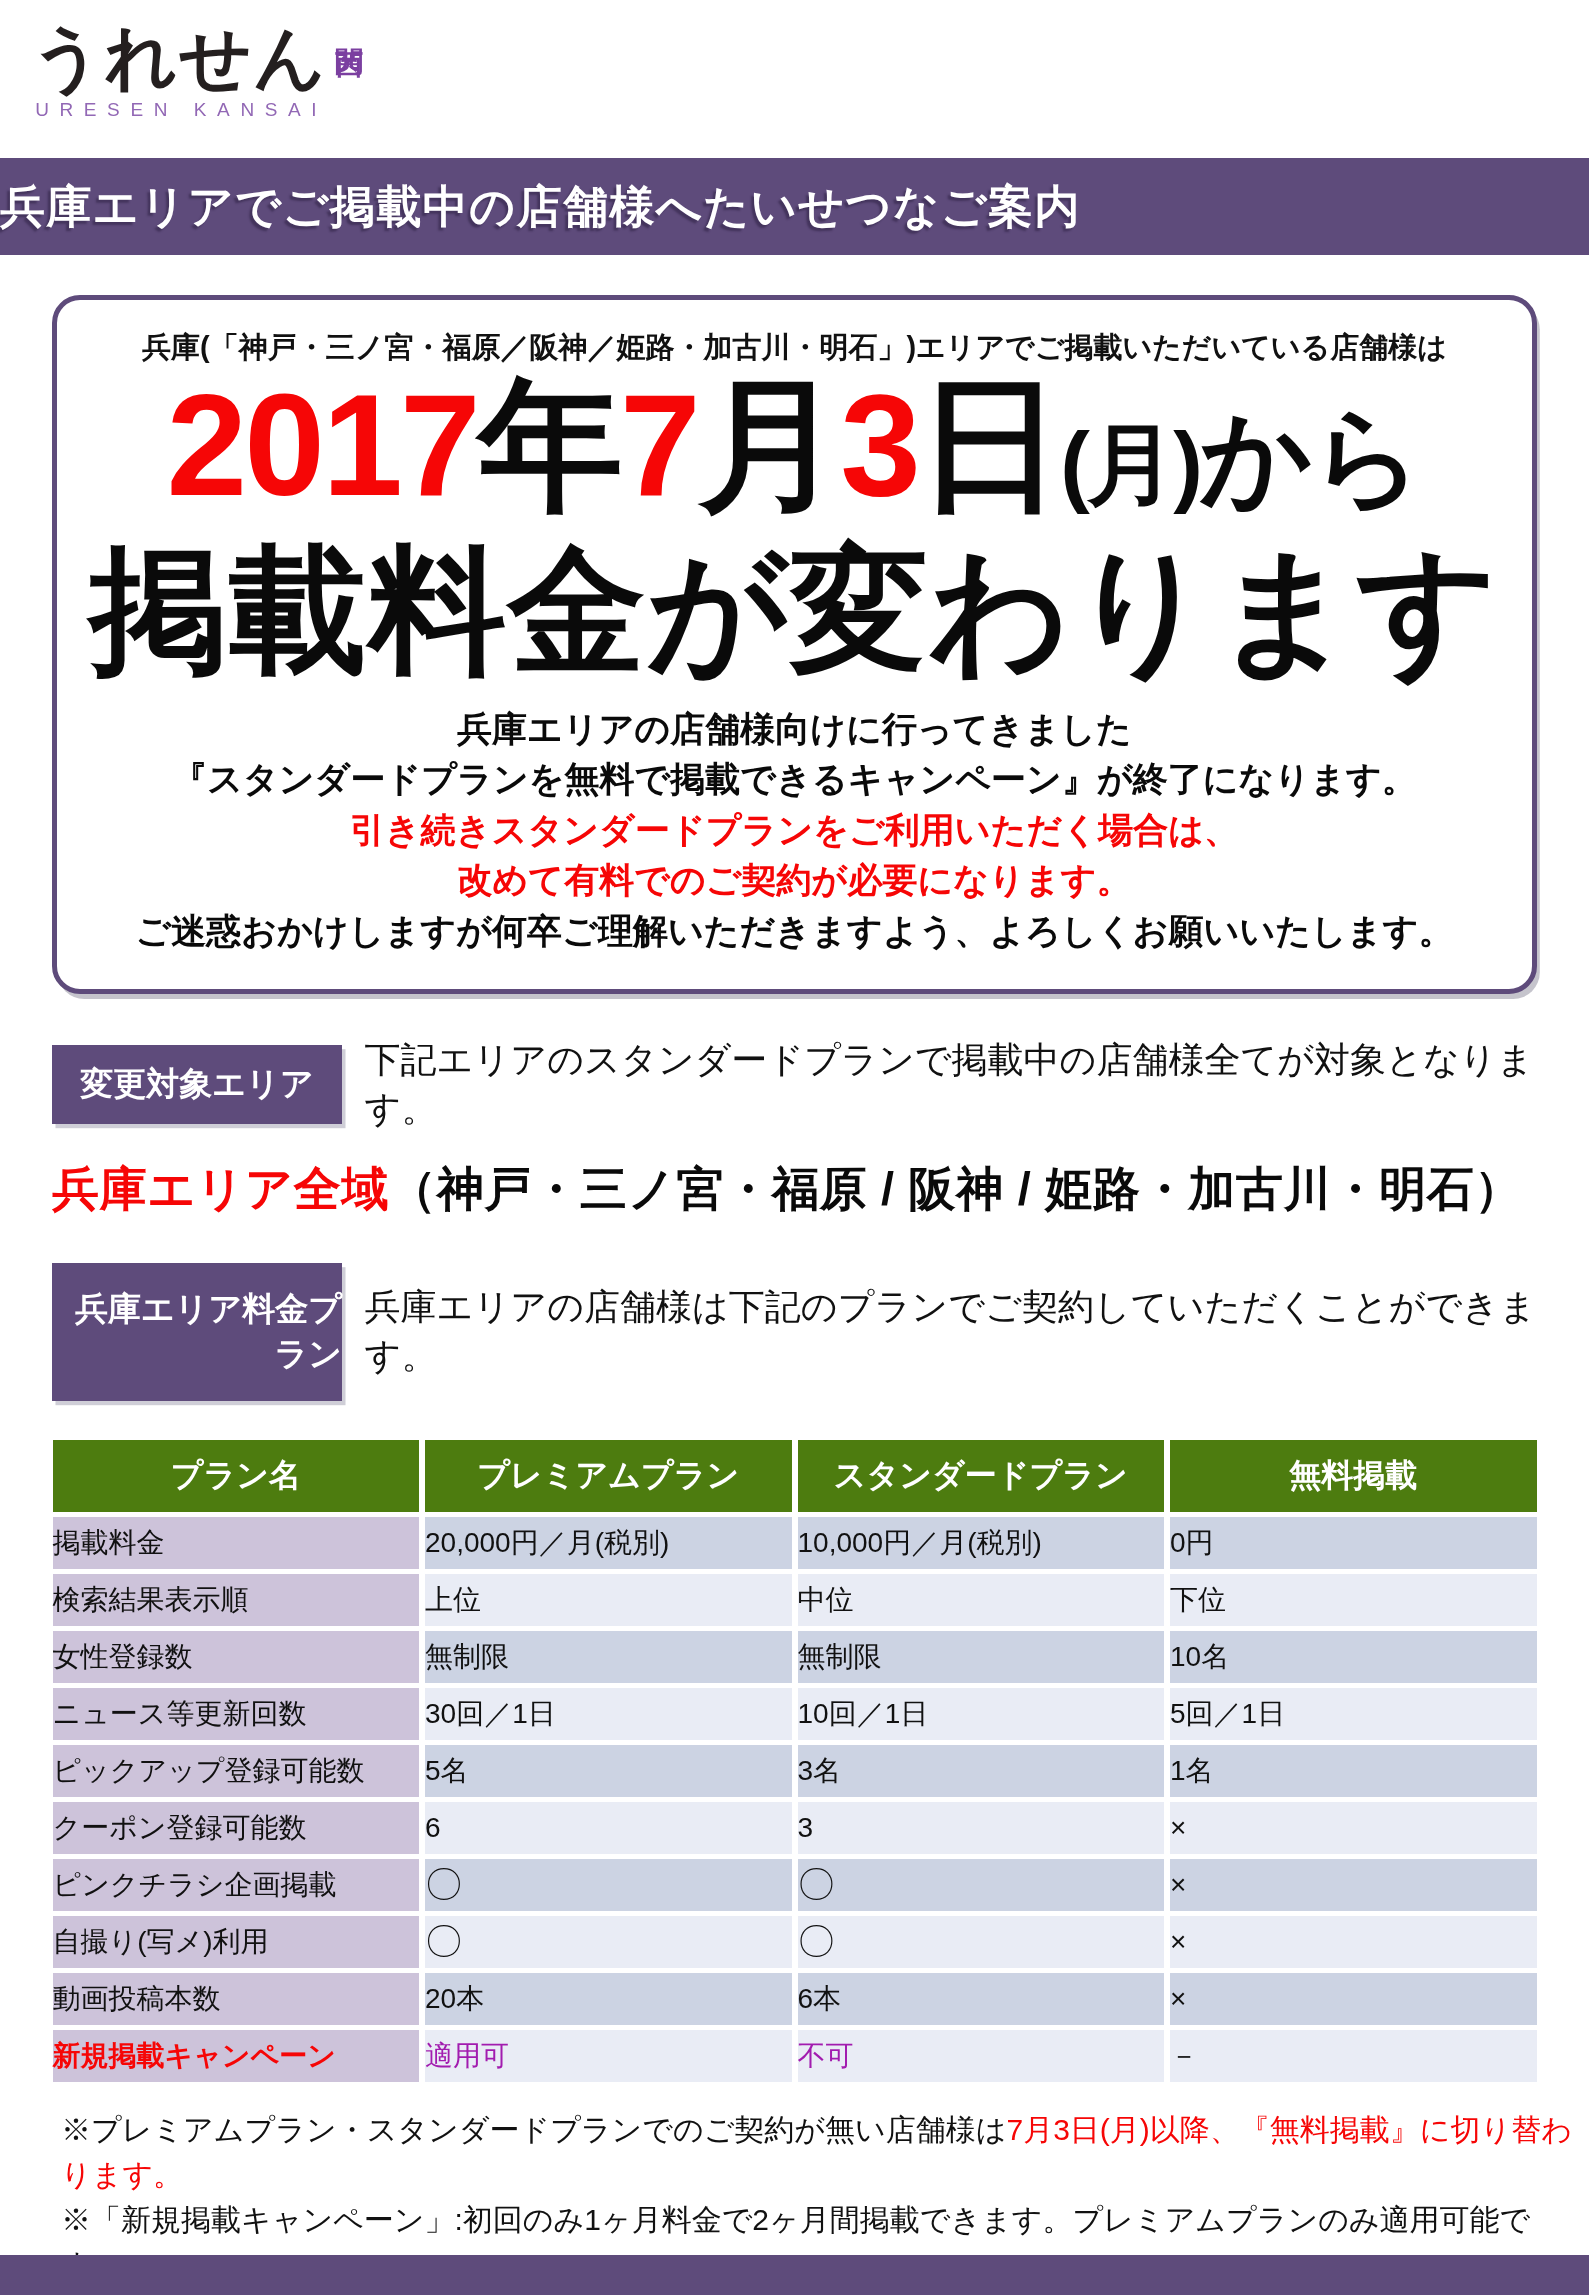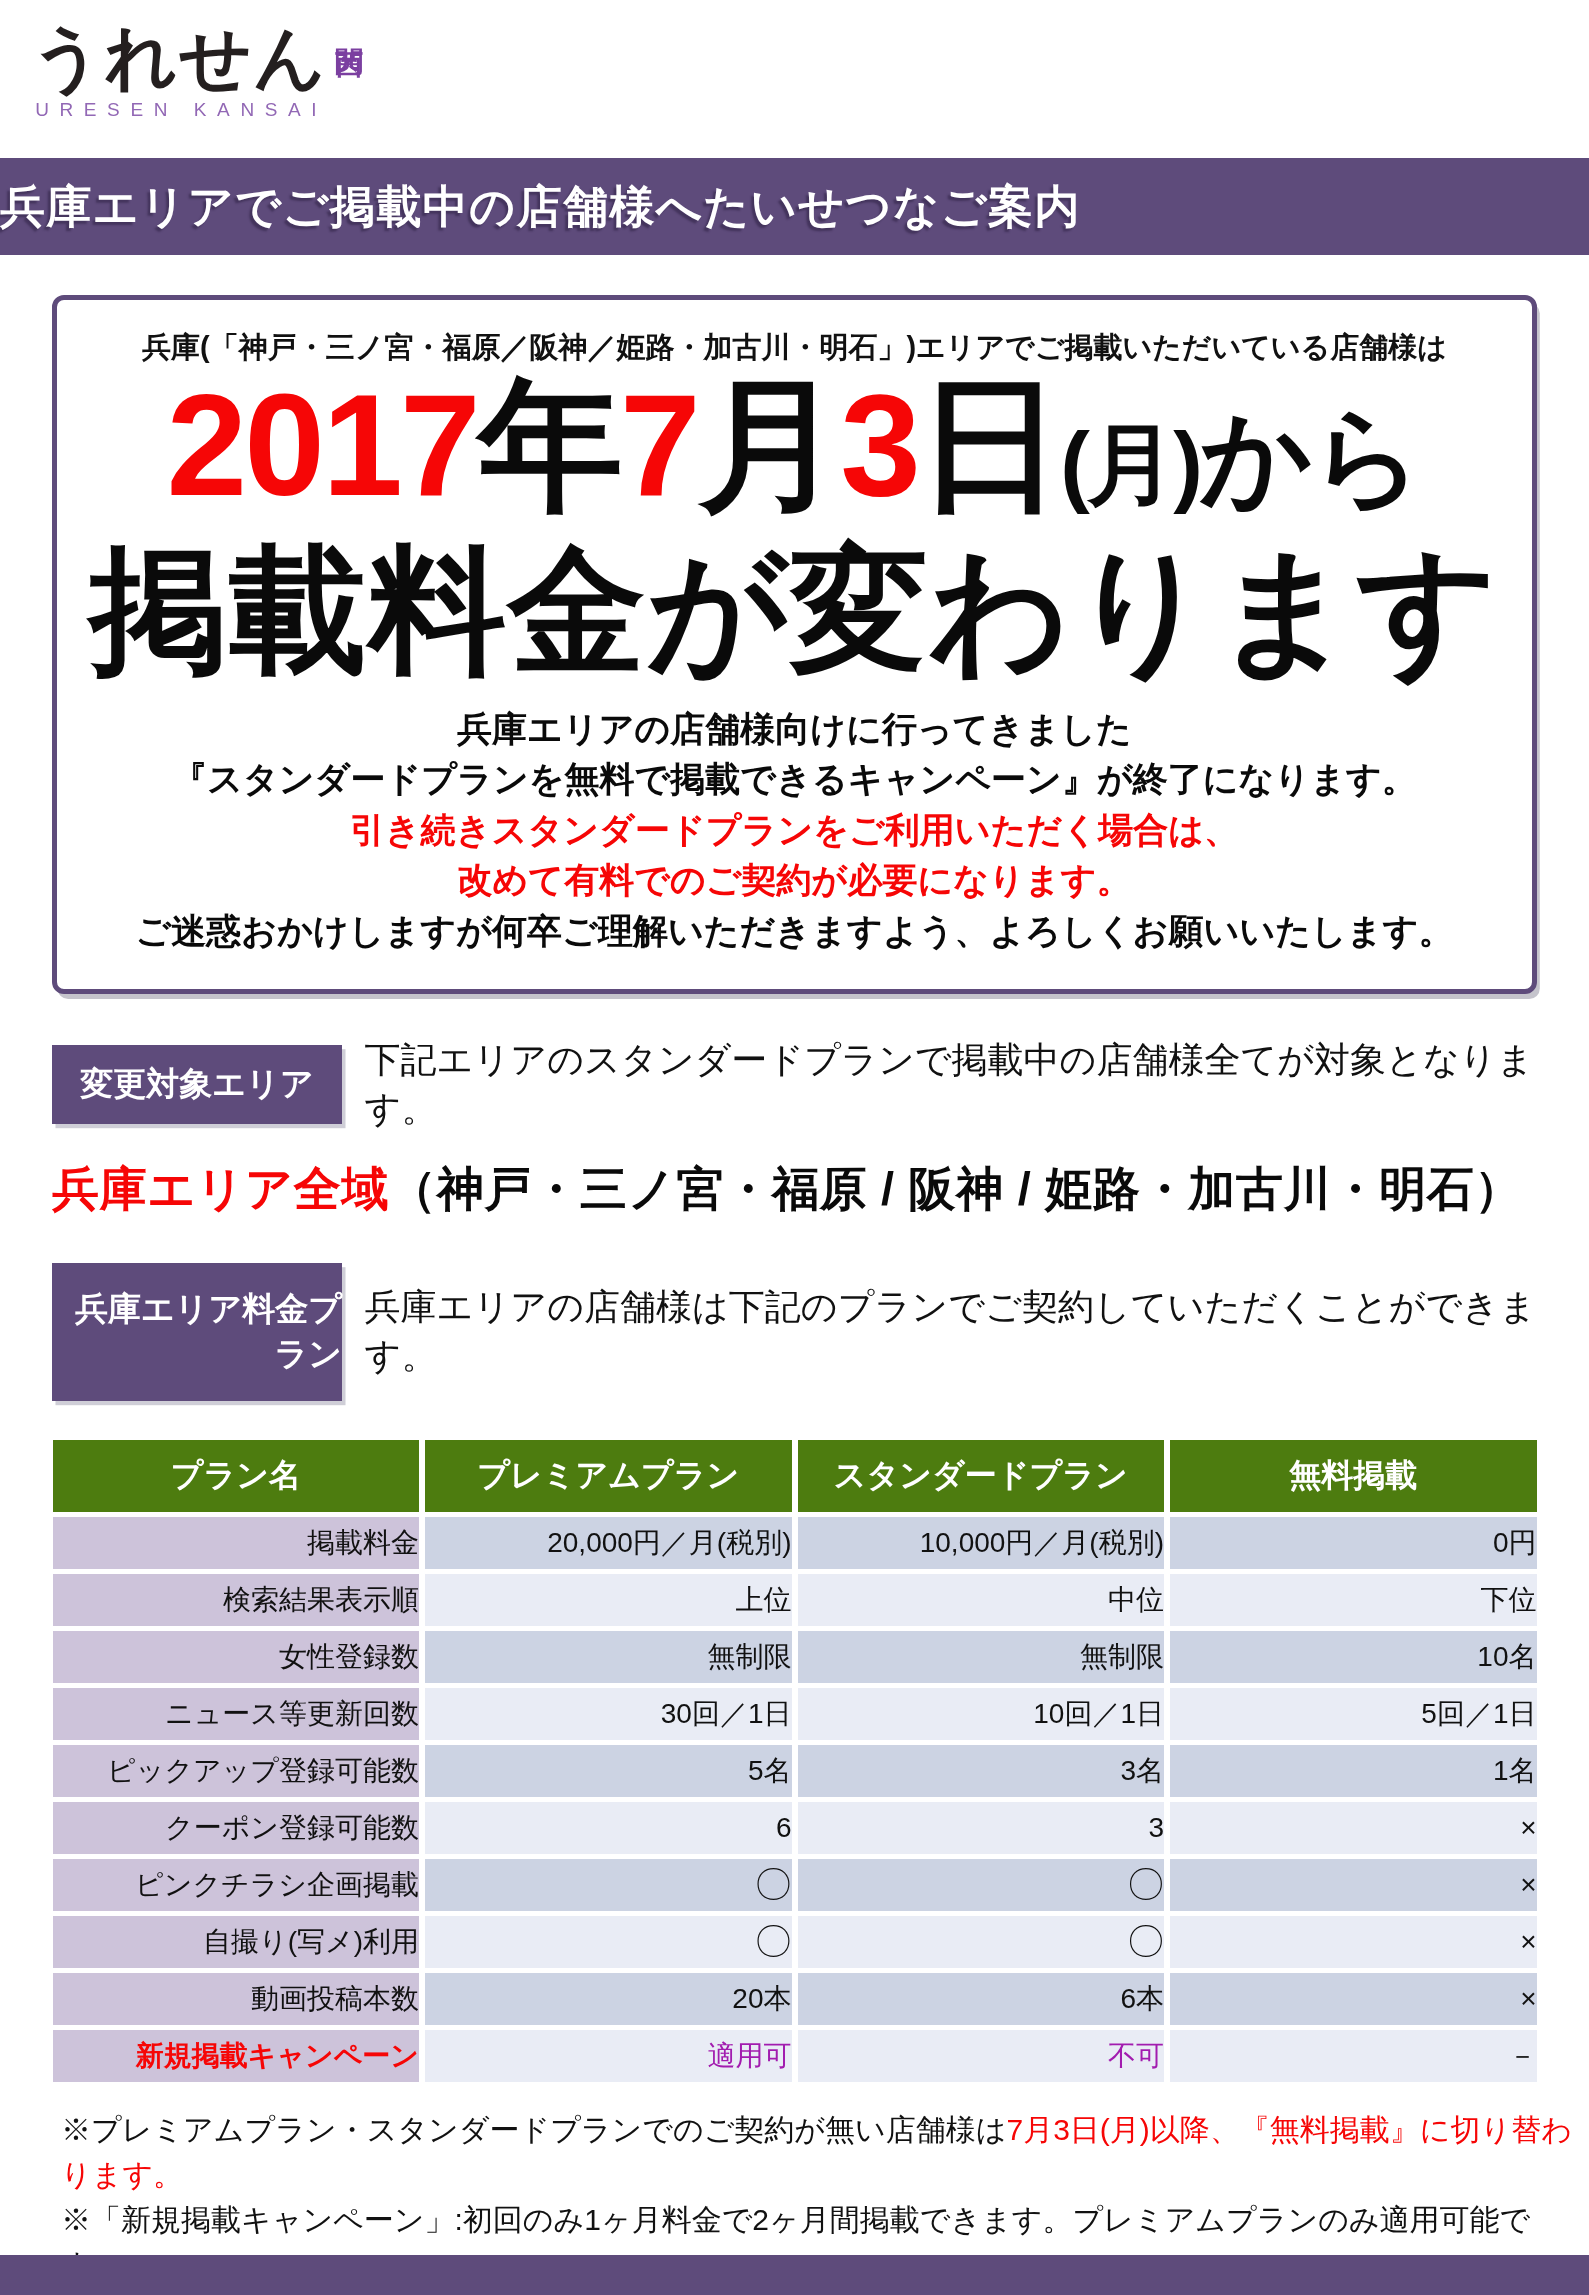--- a/index.html
+++ b/index.html
@@ -11,21 +11,21 @@
   .logo-wrap{margin:20px 0 0 31px;width:396px;}
   .logo-row{display:flex;align-items:flex-start;}
   .logo-kana{font-family:"DejaVu Serif",serif;font-weight:700;font-size:71px;line-height:1.05;color:#241f1f;letter-spacing:1.4px;}
   .logo-kanji{writing-mode:vertical-rl;font-family:"DejaVu Serif",serif;font-weight:700;font-size:28px;line-height:1.05;color:#7b3fa0;margin-left:7px;padding-top:5.7px;letter-spacing:4.2px;}
   .logo-en{font-size:19px;color:#9268b5;letter-spacing:10.6px;margin:4.2px 0 0 4.2px;}
   
   .banner{margin-top:37px;height:97px;line-height:97px;background:#5e4b7b;color:#fff;
     font-weight:900;font-size:45px;letter-spacing:1.4px;
     text-shadow:-2.8px 2.8px 2.1px rgba(35,25,55,.45);}
   
-  .main-box{margin:40px 52px 0;border:5.7px solid #5e4b7b;border-radius:12px;background:#fff;
+  .main-box{margin:40px 52px 0;border:5.7px solid #5e4b7b;border-radius:28px;background:#fff;
     padding:28px 10px 32.5px;text-align:center;box-shadow:4.2px 6.4px 0 -1.4px rgba(150,148,162,.55);}
   .box-intro{font-size:29px;font-weight:700;letter-spacing:0px;}
   .big-date{margin-top:4.2px;line-height:1.02;white-space:nowrap;}
   .seg-big{font-size:145px;font-weight:900;letter-spacing:-2.8px;}
   .seg-red{color:#f60606;}
   .seg-black{color:#0a0a0a;}
   .seg-paren{font-size:89px;font-weight:900;color:#0a0a0a;letter-spacing:-2.8px;}
   .seg-kara{font-size:110px;font-weight:900;color:#0a0a0a;letter-spacing:-1.4px;}
   .big-change{margin-top:18.4px;font-size:138px;font-weight:900;color:#0a0a0a;line-height:1.05;letter-spacing:1.4px;white-space:nowrap;}
   .box-para{margin-top:21px;font-size:35px;font-weight:700;line-height:1.44;}
@@ -36,21 +36,21 @@
   .section-label{background:#5e4b7b;color:#fff;width:290px;flex:0 0 290px;text-align:center;
     font-weight:900;font-size:33px;padding:17px 0;box-shadow:3.5px 4.2px 0 rgba(175,173,188,.6);}
   .section-label.tall{padding:24px 0;text-align:right;}
   .section-text{margin-left:22.6px;font-size:36px;font-weight:400;}
   .area-line{margin:24px 52px 0;white-space:nowrap;font-weight:900;}
   .area-red{color:#f60606;font-size:47px;letter-spacing:0.7px;}
   .area-black{color:#0a0a0a;font-size:47px;letter-spacing:0.7px;}
   
   .price-table{border-collapse:separate;border-spacing:6.4px 5.7px;margin:34px auto 0;width:1496px;table-layout:fixed;}
   .price-table th{background:#4d7c0f;color:#fff;font-weight:900;font-size:32px;height:72px;padding:0;}
-  .price-table td{text-align:right;font-size:28px;height:52px;padding:0;}
+  .price-table td{text-align:left;font-size:28px;height:52px;padding:0;}
   .price-table td.lab{background:#cdc3da;}
   .price-table tr.band-dark td.val{background:#ccd3e3;}
   .price-table tr.band-light td.val{background:#e9ecf5;}
   .price-table td.big{font-size:37px;}
   .price-table tr.campaign td.lab{color:#f60606;font-weight:700;}
   .price-table td.red-val{color:#a21caf;font-weight:400;}
   
   .notes{margin:20px 0 0 61px;font-size:30px;line-height:1.5;}
   .note-red{color:#f60606;}
   

